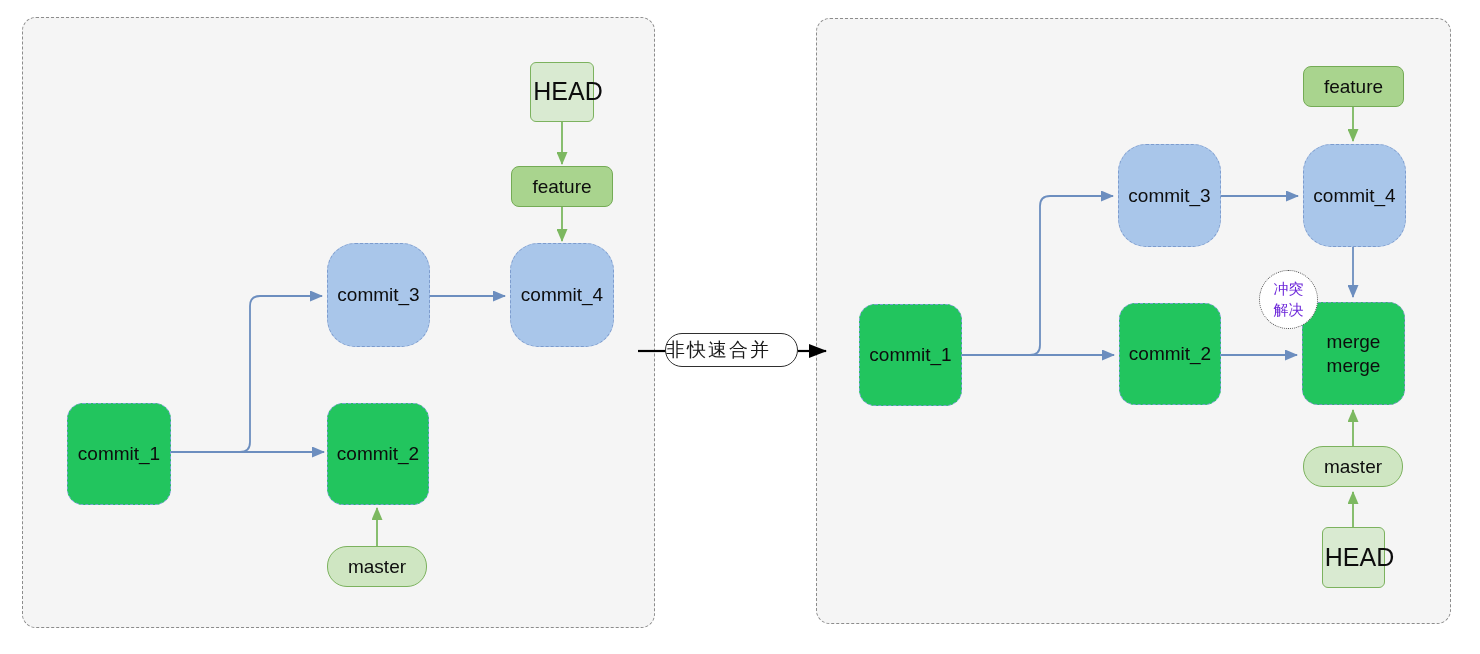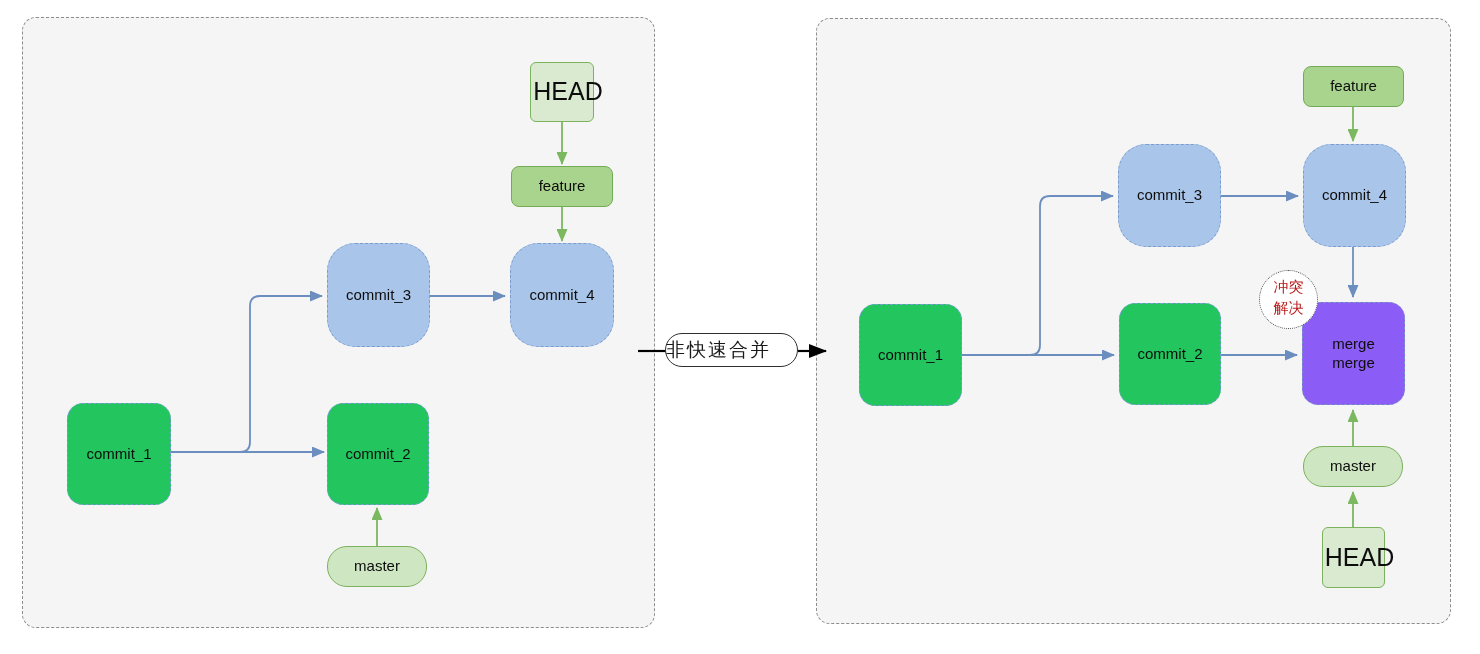--- a/index.html
+++ b/index.html
@@ -9,42 +9,42 @@
     background:#ffffff;
   }
   .panel{
     position:absolute;background:#f5f5f5;
     border:1.6px dashed #8c8c8c;border-radius:14px;
   }
   .wires{position:absolute;left:0;top:0;pointer-events:none;}
   .node{
     position:absolute;display:flex;flex-direction:column;
     align-items:center;justify-content:center;
-    font-size:15px;line-height:1.25;text-align:center;color:#0d0d0d;
+    font-size:19px;line-height:1.25;text-align:center;color:#0d0d0d;
     box-sizing:border-box;
   }
   .blue-light{background:#22c55e;border:1.7px dashed #7b9fd4;border-radius:16px;}
   .blue-mid{background:#a9c6ea;border:1.7px dashed #7d9cce;border-radius:28px;}
-  .blue-dark{background:#8b5cf6;border:1.7px dashed #7b96c4;border-radius:16px;}
+  .blue-dark{background:#22c55e;border:1.7px dashed #7b96c4;border-radius:16px;}
   .green-light{background:#d9ead1;border:1.6px solid #7cb25e;border-radius:6px;font-size:25px;padding-left:12px;}
   .green-mid{background:#a9d48e;border:1.6px solid #74ab55;border-radius:8px;}
   .green-soft{background:#cfe6c2;border:1.6px solid #7cb25e;border-radius:20px;}
   .transition-pill{
     position:absolute;left:665px;top:333px;width:133px;height:34px;
     background:#ffffff;border:1.4px solid #2f2f2f;border-radius:17px;
     display:flex;align-items:center;
     font-family:"DejaVu Serif","Liberation Serif",serif;
     font-size:19px;letter-spacing:2px;color:#1a1a1a;box-sizing:border-box;
   }
   .conflict-badge{
     position:absolute;left:1259px;top:270px;width:59px;height:59px;
     background:#ffffff;border:1.6px dotted #4a4a4a;border-radius:50%;
     display:flex;flex-direction:column;align-items:center;justify-content:center;
-    font-family:Liberation Mono, monospace;
-    font-size:15px;line-height:1.35;color:#b91c1c;box-sizing:border-box;z-index:3;
+    font-family:Liberation Serif, serif;
+    font-size:15px;line-height:1.35;color:#6d28d9;box-sizing:border-box;z-index:3;
   }
   .watermark{
     position:absolute;right:3px;top:615px;z-index:5;
     font-size:24px;letter-spacing:1px;color:#d6d6d6;
     text-shadow:1px 1px 0 #ffffff;white-space:nowrap;
   }
 </style>
 </head>
 <body>
 

